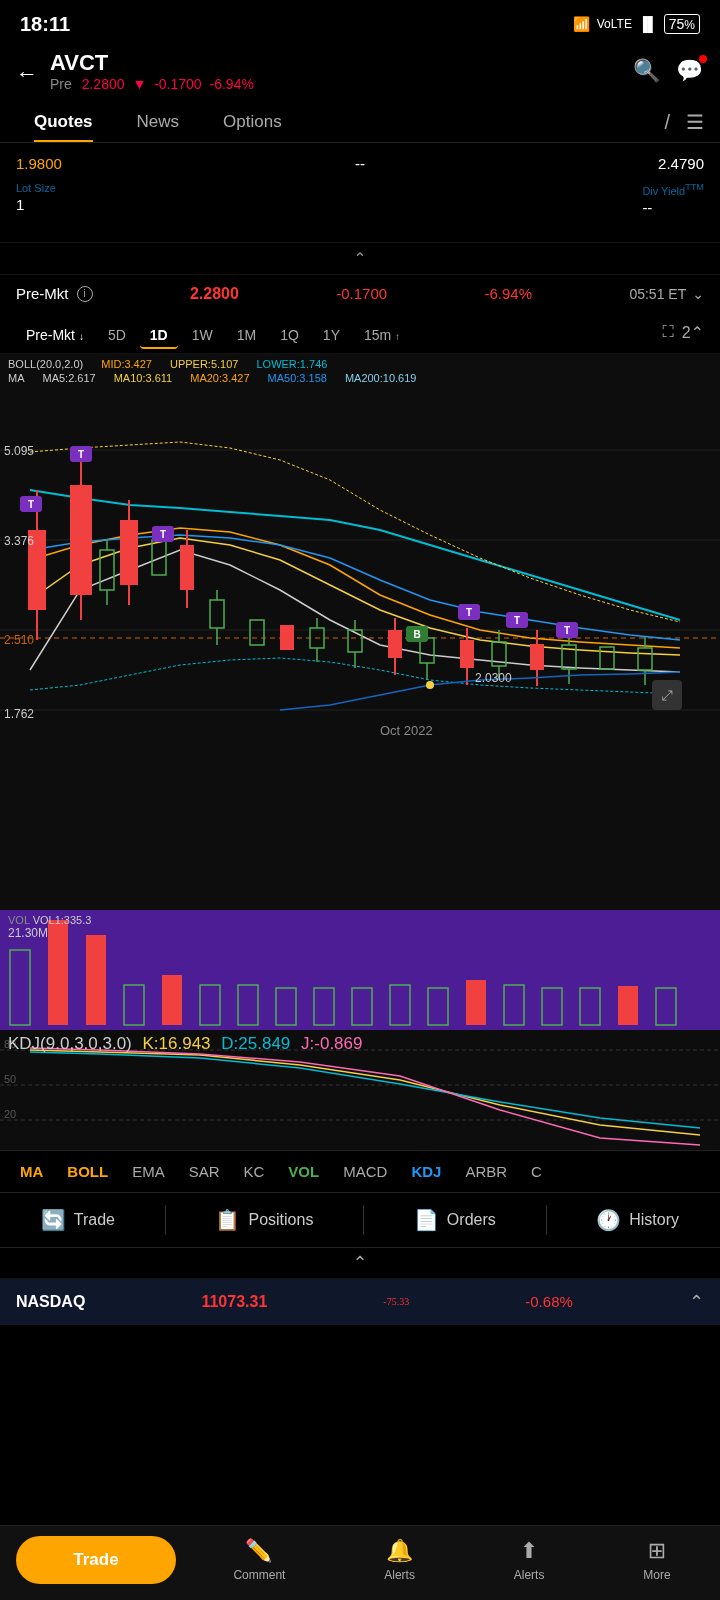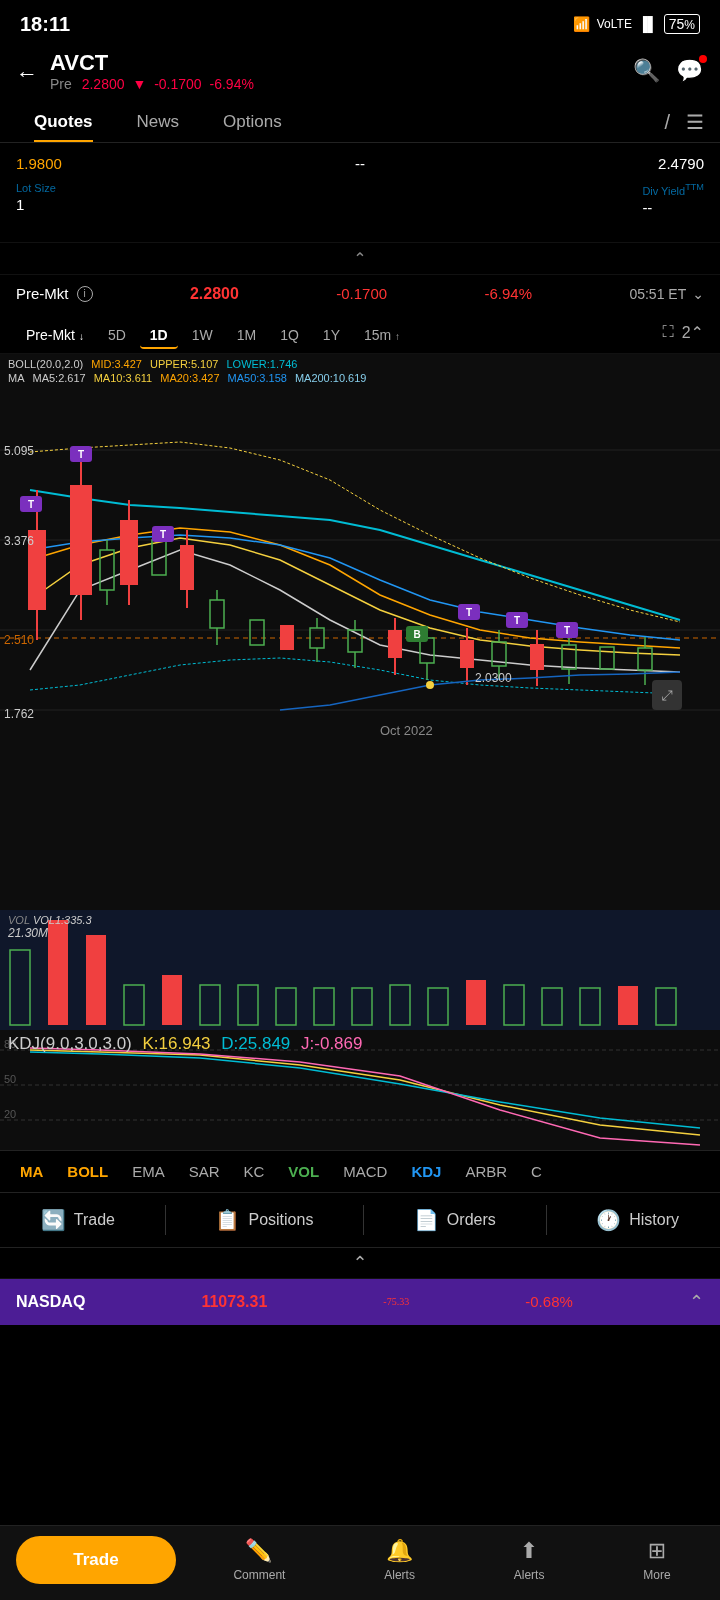--- a/index.html
+++ b/index.html
@@ -133,42 +133,41 @@
       position: relative;
       height: 520px;
     }
 
     
     .indicator-labels {
       padding: 4px 8px;
       background: #0d0d0d;
       font-size: 11px;
     }
-    .ind-row { display: flex; flex-wrap: wrap; gap: 8px; margin-bottom: 2px; }
+    .ind-row { display: flex; flex-wrap: wrap; gap: 18px; margin-bottom: 2px; }
     .ind-item { white-space: nowrap; }
     .ind-white { color: #ccc; }
     .ind-orange { color: orange; }
     .ind-yellow { color: #f4d03f; }
     .ind-cyan { color: #00bcd4; }
     .ind-blue { color: #2196f3; }
     .ind-lightblue { color: #87ceeb; }
 
     
     .main-chart-svg {
       width: 100%;
       height: 370px;
       display: block;
     }
 
     
     .volume-section {
-      background: #0f172a;
+      background: #4c1d95;
       height: 120px;
       position: relative;
-      font-style: italic;
     }
     .vol-label {
       position: absolute;
       top: 4px;
       left: 8px;
       font-size: 11px;
       color: #888;
     }
     .vol-label span { color: #ccc; }
     .vol-amount {
@@ -234,21 +233,21 @@
     .trade-action-label { font-size: 16px; color: #ccc; }
     .trade-action-sep { width: 1px; height: 30px; background: #333; }
 
     
     .nasdaq-bar {
       display: flex;
       align-items: center;
       justify-content: space-between;
       padding: 12px 16px;
       border-top: 1px solid #111;
-      background: #4c1d95;
+      background: #0f172a;
     }
     .nasdaq-name { font-size: 16px; color: #fff; font-weight: 600; }
     .nasdaq-price { font-size: 16px; color: #ff3333; font-weight: 600; }
     .nasdaq-change { font-size: 10px; color: #ff3333; font-family: Liberation Serif, serif; }
     .nasdaq-pct { font-size: 15px; color: #ff3333; }
     .nasdaq-collapse { color: #aaa; font-size: 18px; }
 
     
     .bottom-nav {
       position: absolute;

